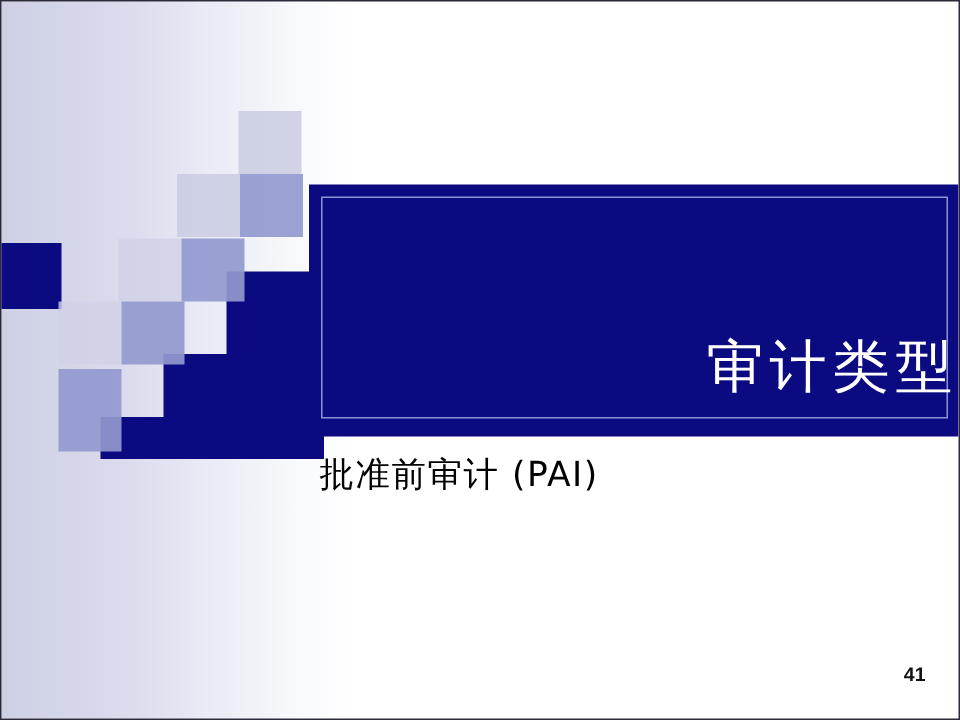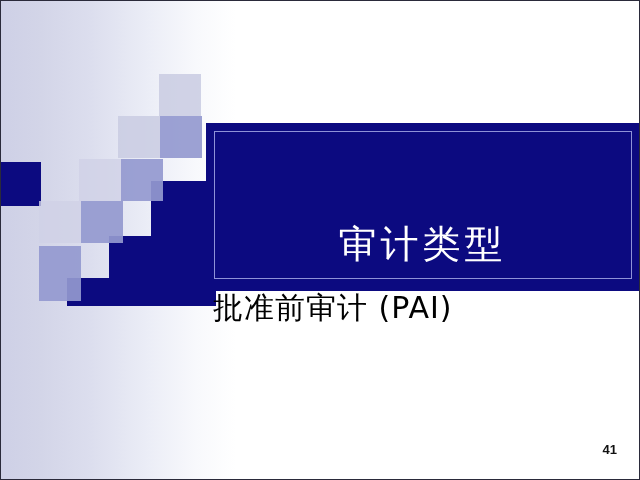--- a/index.html
+++ b/index.html
@@ -68,36 +68,36 @@
     right: 7px;
     bottom: 12px;
     border: 1px solid #8f92d8;
     box-sizing: border-box;
   }
   #title-text {
     position: absolute;
     left: 0;
     right: 0;
     bottom: 24px;
-    text-align: center;
+    text-align: right;
     color: #ffffff;
     font-size: 38px;
     line-height: 1.15;
     letter-spacing: 4px;
     font-family: "DejaVu Sans", "Liberation Sans", sans-serif;
     white-space: nowrap;
   }
 
   
   #subtitle {
     position: absolute;
     left: 212px;
-    top: 287px;
+    top: 300px;
     color: #000000;
-    font-size: 30px;
+    font-size: 23px;
     letter-spacing: 1px;
     font-family: "DejaVu Sans", "Liberation Sans", sans-serif;
     white-space: nowrap;
   }
 
   
   #page-number {
     position: absolute;
     right: 22px;
     bottom: 22px;

